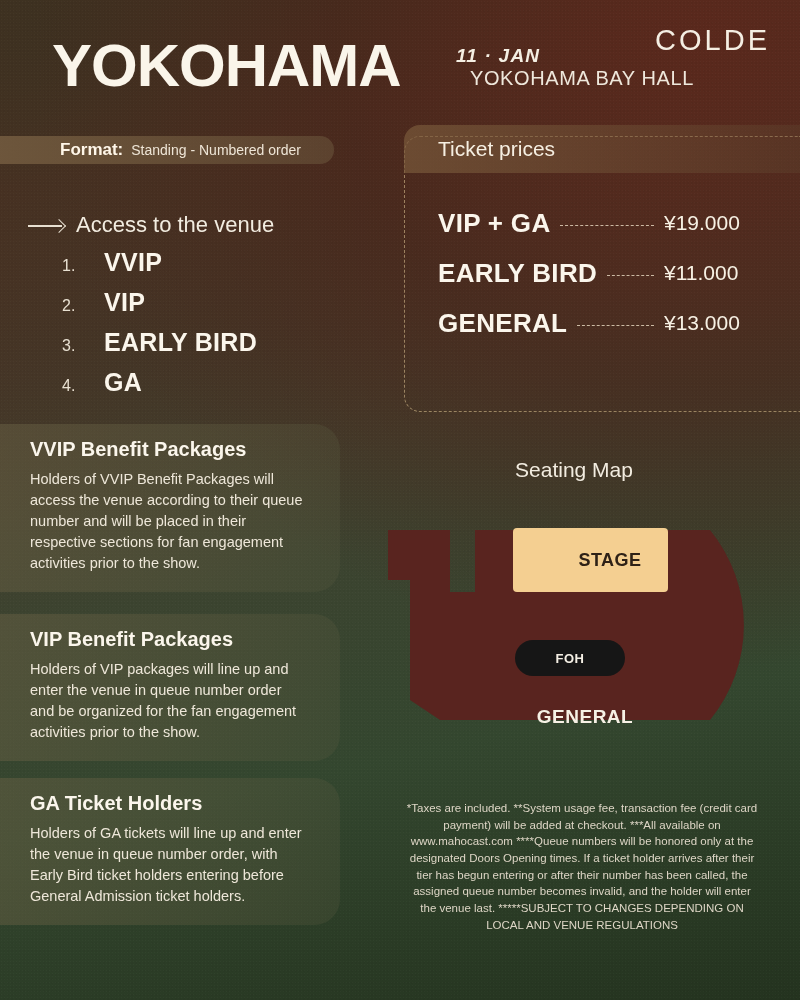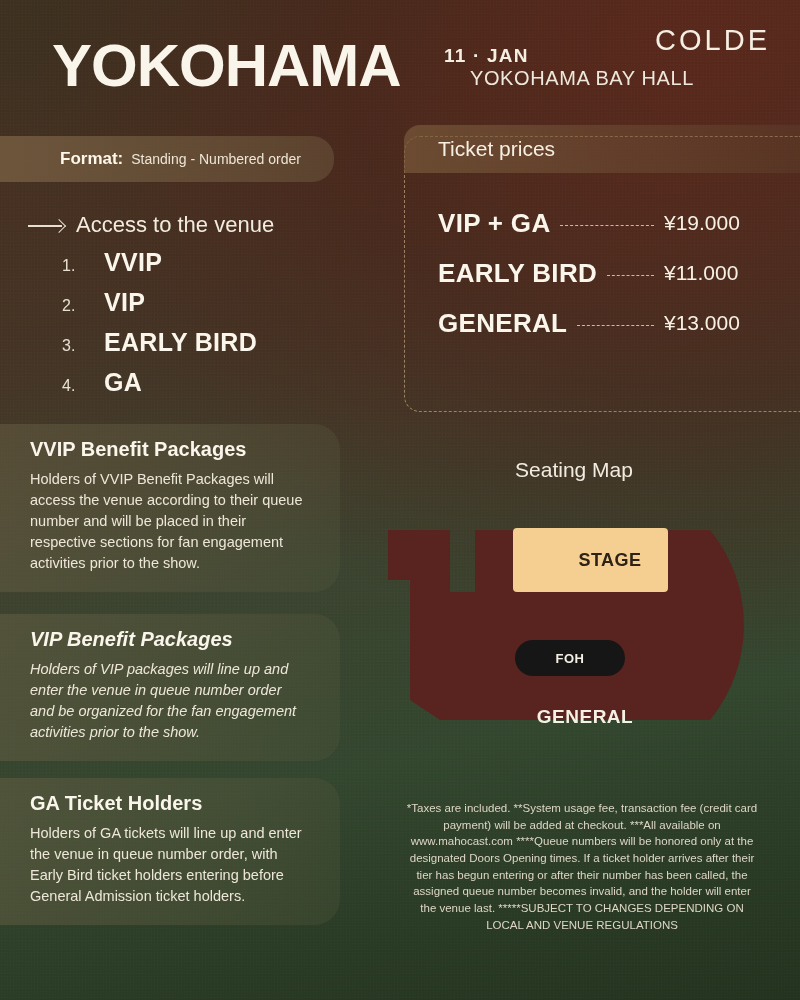--- a/index.html
+++ b/index.html
@@ -37,32 +37,32 @@
     position: absolute; right: 30px; top: 24px;
     font-size: 29px; font-weight: 400; letter-spacing: 3px;
     color: #f5efe3;
   }
   .city {
     position: absolute; left: 52px; top: 36px;
     font-size: 60px; font-weight: 700; letter-spacing: -1px;
     color: #faf5ea; line-height: 1;
   }
   .date {
-    position: absolute; left: 444px; top: 45px;
-    font-size: 19px; font-weight: 700; letter-spacing: 1.2px; color: #f5efe3;
+    position: absolute; left: 456px; top: 45px;
+    font-size: 19px; font-weight: 700; letter-spacing: 1.2px; color: #f5efe3; font-style: italic;
   }
   .venue {
     position: absolute; left: 470px; top: 67px;
     font-size: 20px; letter-spacing: 0.6px; color: #efe8dc;
   }
 
   
   .format-bar {
     position: absolute; left: 0; top: 136px;
-    width: 334px; height: 46px;
+    width: 334px; height: 28px;
     background: linear-gradient(90deg, rgba(116,92,64,0.85), rgba(107,86,60,0.55));
     border-top-right-radius: 22px; border-bottom-right-radius: 22px;
     display: flex; align-items: center; padding-left: 60px; gap: 8px;
   }
   .format-label { font-size: 17px; font-weight: 700; color: #fff7e9; }
   .format-value { font-size: 14px; color: #eee5d6; }
 
   
   .access-head {
     position: absolute; left: 28px; top: 212px;
@@ -101,21 +101,21 @@
   
   .card {
     position: absolute; left: 0; width: 340px;
     background: linear-gradient(100deg, rgba(104,96,68,0.5), rgba(86,88,62,0.28));
     border-top-right-radius: 26px; border-bottom-right-radius: 26px;
     padding: 14px 34px 18px 30px;
   }
   .card h3 { font-size: 20px; font-weight: 700; color: #fbf6ec; margin-bottom: 8px; }
   .card p { font-size: 14.5px; line-height: 1.45; color: #eee7d9; }
   #card1 { top: 424px; }
-  #card2 { top: 614px; font-style: italic; }
+  #card2 { top: 614px; }
   #card3 { top: 778px; }
 
   
   .seating-title {
     position: absolute; left: 404px; top: 458px; width: 340px;
     text-align: center; font-size: 21px; color: #f2ece0;
   }
   .map-wrap { position: absolute; left: 380px; top: 510px; width: 380px; height: 240px; }
   .stage {
     position: absolute; left: 133px; top: 18px; width: 155px; height: 64px;

